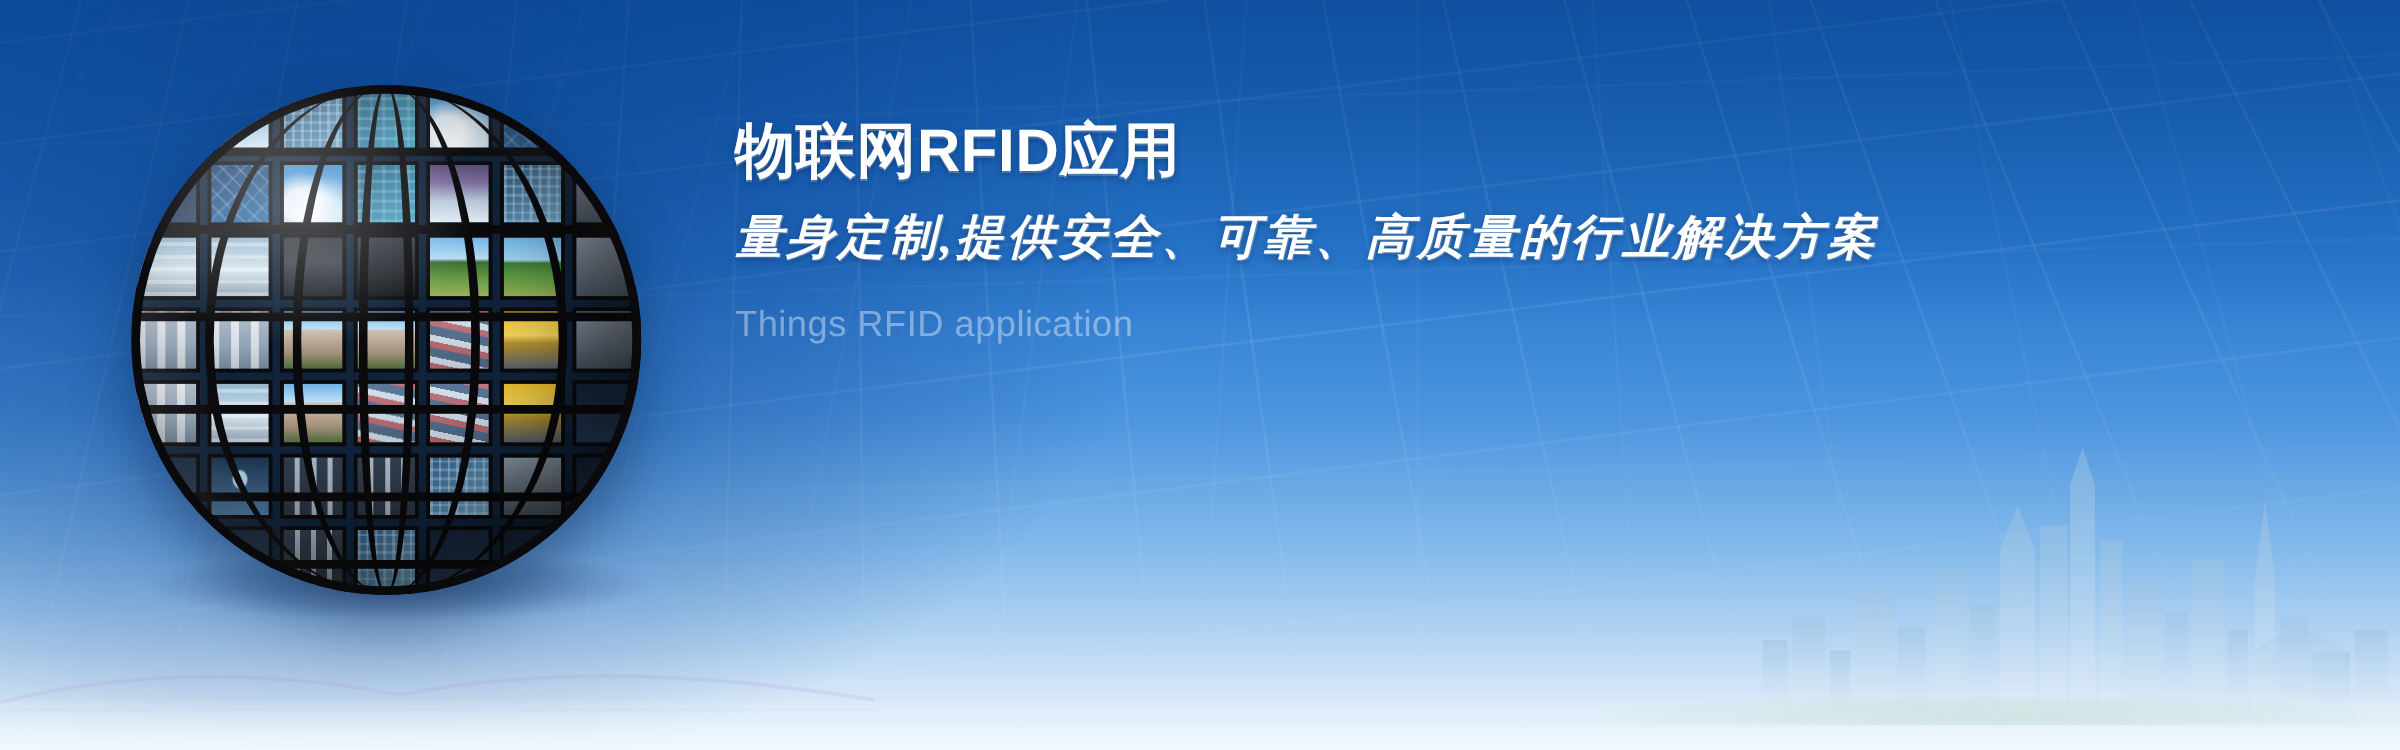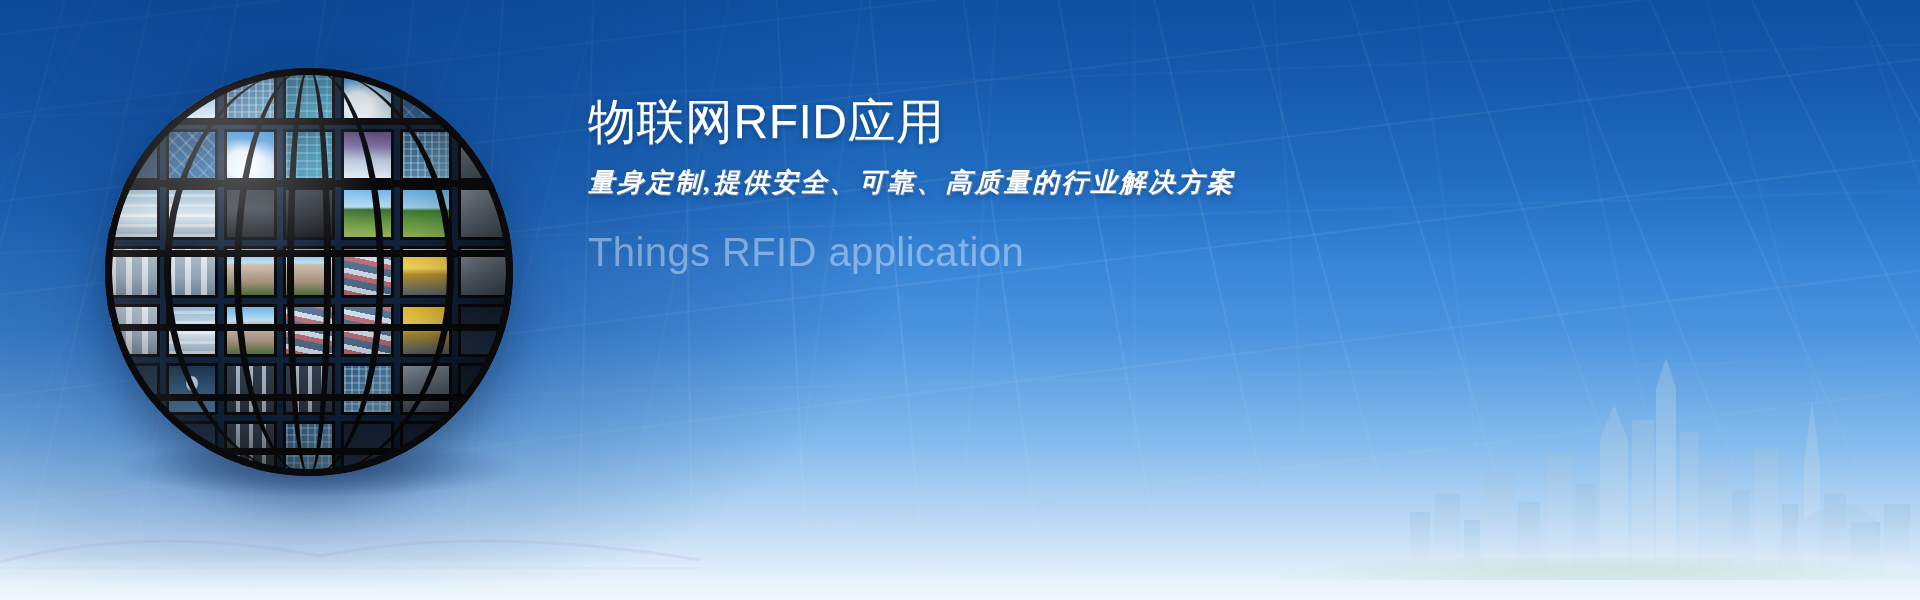--- a/index.html
+++ b/index.html
@@ -173,34 +173,34 @@
   }
   .greenstrip{
     position:absolute;right:0;bottom:20px;width:640px;height:22px;
     background:radial-gradient(ellipse at 50% 100%, rgba(120,175,120,.45) 0%, rgba(150,195,150,.18) 55%, rgba(255,255,255,0) 80%);
     pointer-events:none;
   }
 
   
   .copy{position:absolute;left:588px;top:96px;width:1300px;}
   .headline{
-    font-size:48px;font-weight:400;color:#ffffff;letter-spacing:.5px;
+    font-size:48px;font-weight:700;color:#ffffff;letter-spacing:.5px;
     line-height:1.1;margin:0 0 18px 0;
     text-shadow:0 2px 5px rgba(8,44,96,.55), 0 1px 0 rgba(255,255,255,.35);
     white-space:nowrap;
   }
   .subhead{
-    font-size:26px;font-weight:700;color:#ffffff;
+    font-size:38px;font-weight:700;color:#ffffff;
     font-family:"Liberation Serif", serif;
     font-style:italic;letter-spacing:3px;line-height:1.25;margin:0 0 30px 0;
     text-shadow:0 3px 6px rgba(10,48,104,.6), 1px 1px 0 rgba(255,255,255,.4);
     white-space:nowrap;
   }
   .en-main{
-    font-size:40px;font-weight:400;color:rgba(255,255,255,.40);
+    font-size:29px;font-weight:400;color:rgba(255,255,255,.40);
     line-height:1.15;margin:0 0 8px 0;letter-spacing:.4px;
     white-space:nowrap;
   }
   .en-sub{
     font-family:"Liberation Serif", serif;
     font-size:27px;font-weight:400;color:rgba(255,255,255,.50);
     line-height:1.25;margin:0;letter-spacing:.2px;
     white-space:nowrap;
   }
 </style>

